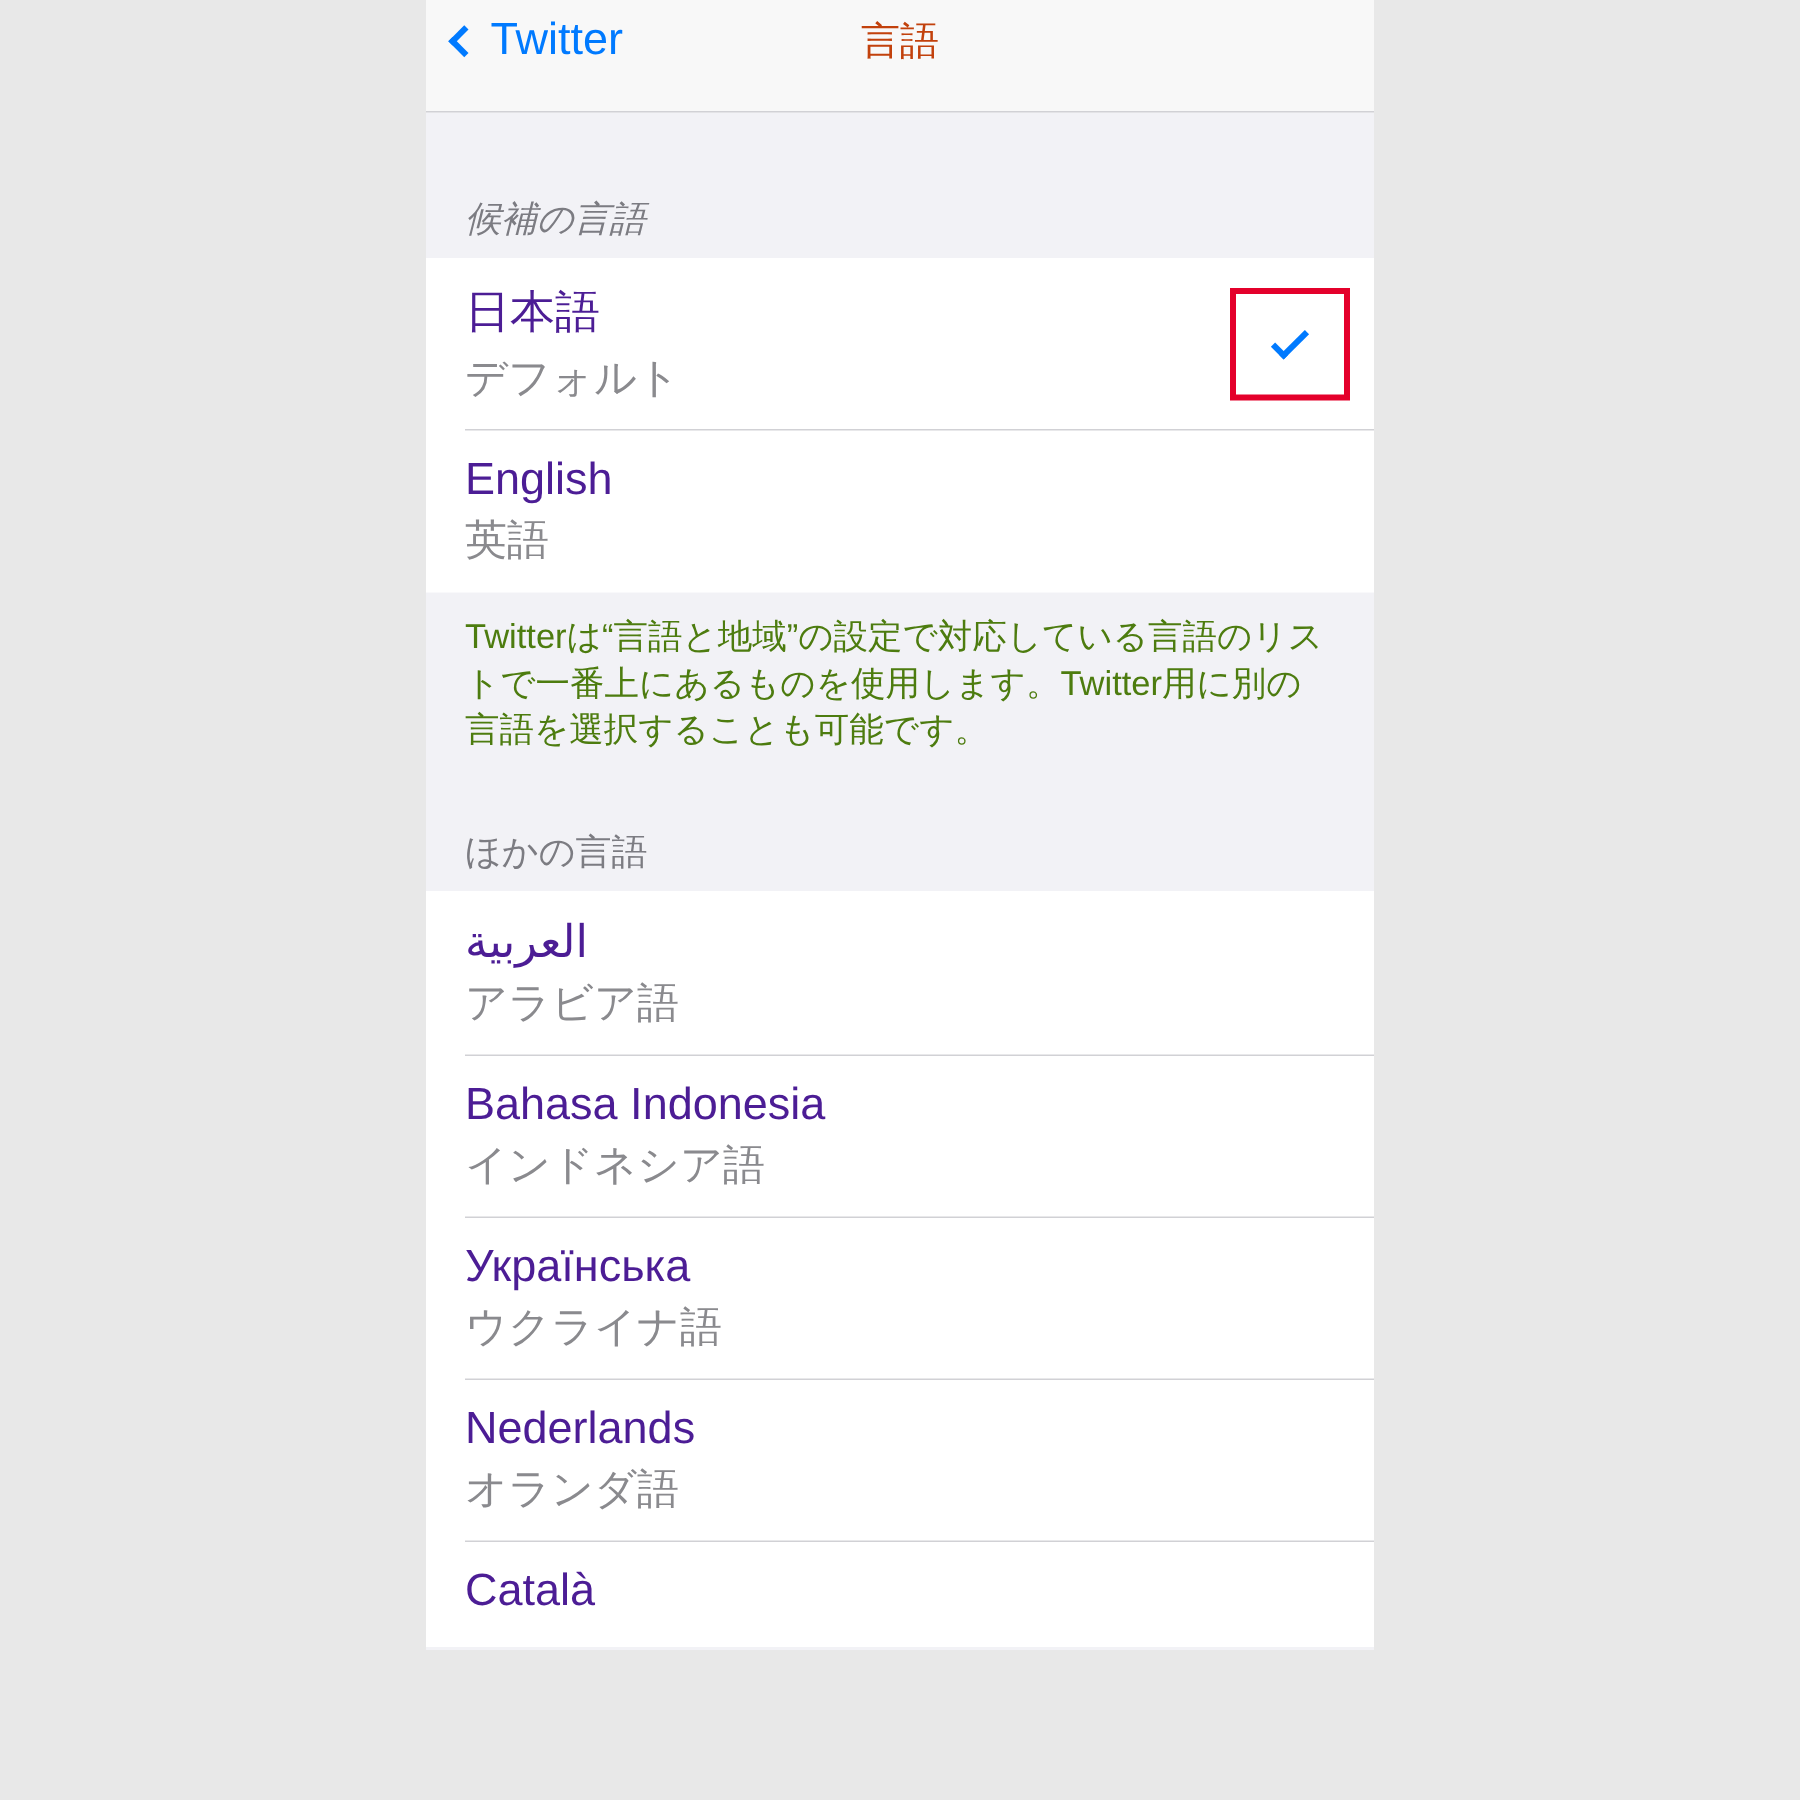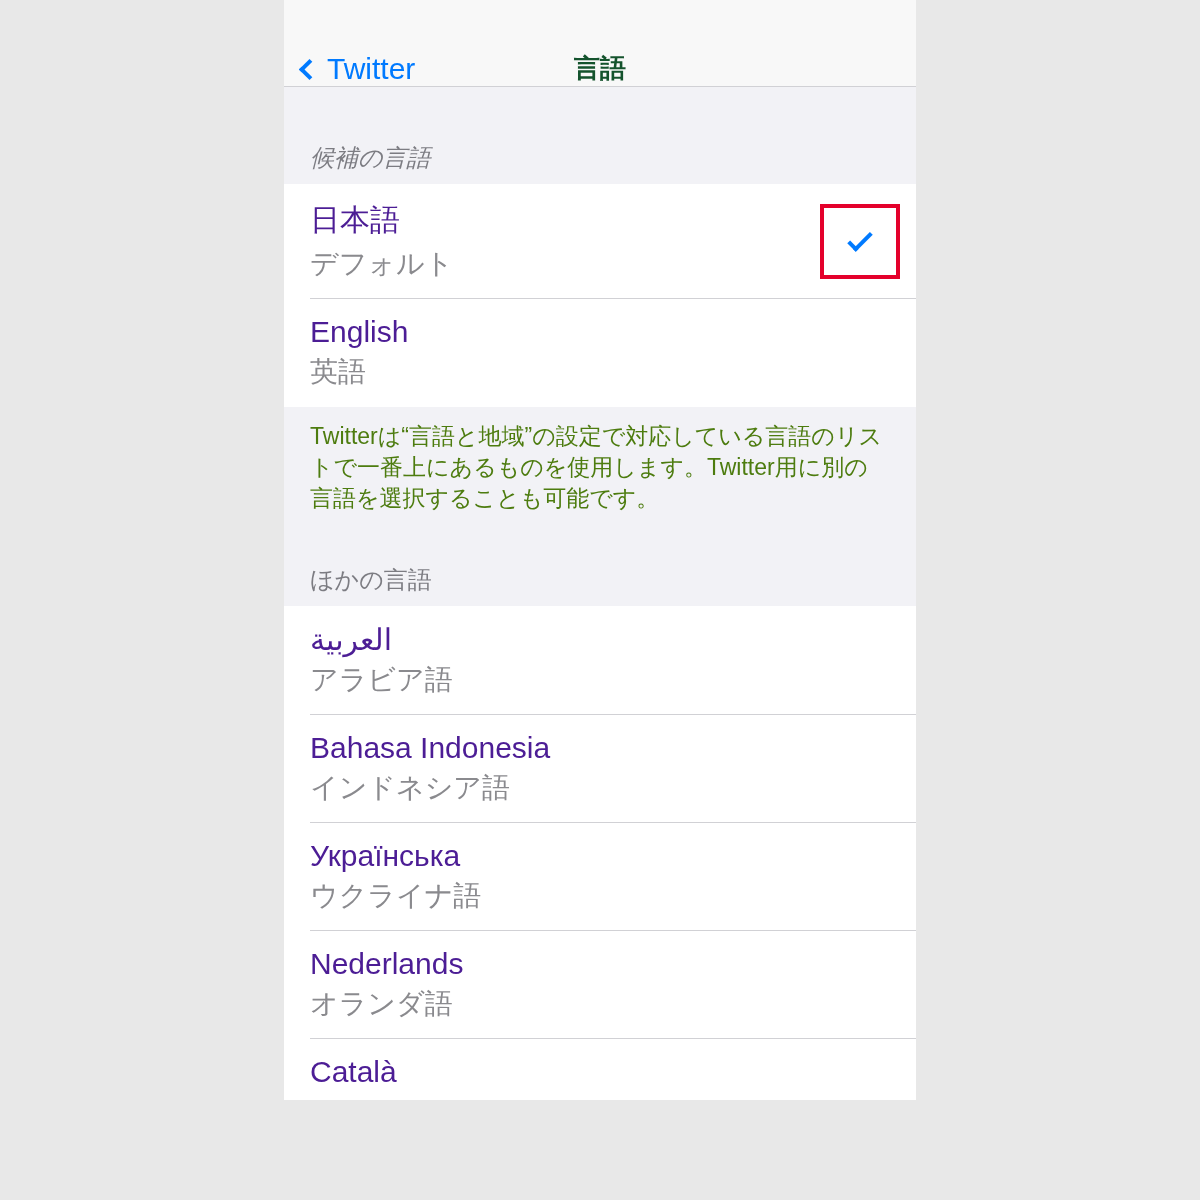--- a/index.html
+++ b/index.html
@@ -16,27 +16,27 @@
       justify-content: center;
       align-items: flex-start;
     }
     .screen {
       width: 632px;
       background: #f2f2f6;
       height: 1100px;
       overflow: hidden;
     }
     .navbar {
-      height: 87px;
+      height: 75px;
       background: #f8f8f8;
       border-bottom: 1px solid #d1d1d5;
       display: flex;
-      align-items: flex-end;
+      align-items: flex-start;
       position: relative;
-      padding: 0 12px;
+      padding: 10px 12px;
     }
     .back-button {
       display: flex;
       align-items: center;
       color: #007aff;
       font-size: 30px;
       cursor: pointer;
     }
     .chevron-left {
       display: inline-block;
@@ -46,23 +46,22 @@
       border-bottom: 4px solid #007aff;
       transform: rotate(45deg);
       margin-right: 10px;
       margin-left: 6px;
     }
     .navbar-title {
       position: absolute;
       left: 50%;
       transform: translateX(-50%);
       font-size: 26px;
-      font-weight: 700;
-      color: #14532d;
-      margin-top: 34px;
+      font-weight: 400;
+      color: #c2410c;
     }
     .section-header {
       padding: 20px 26px 10px 26px;
       font-size: 24px;
       color: #7c7c82;
     }
     .section-header.first {
       padding-top: 55px;
       font-style: italic;
     }

